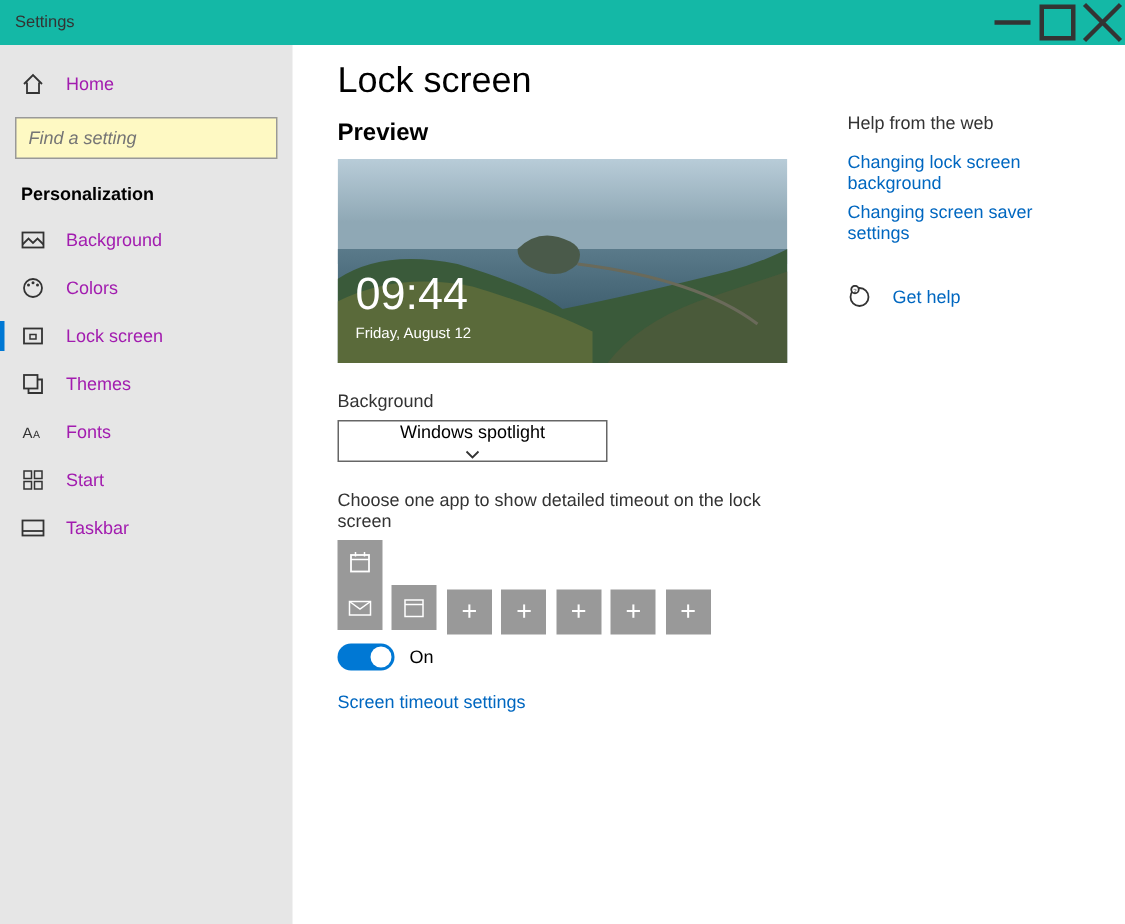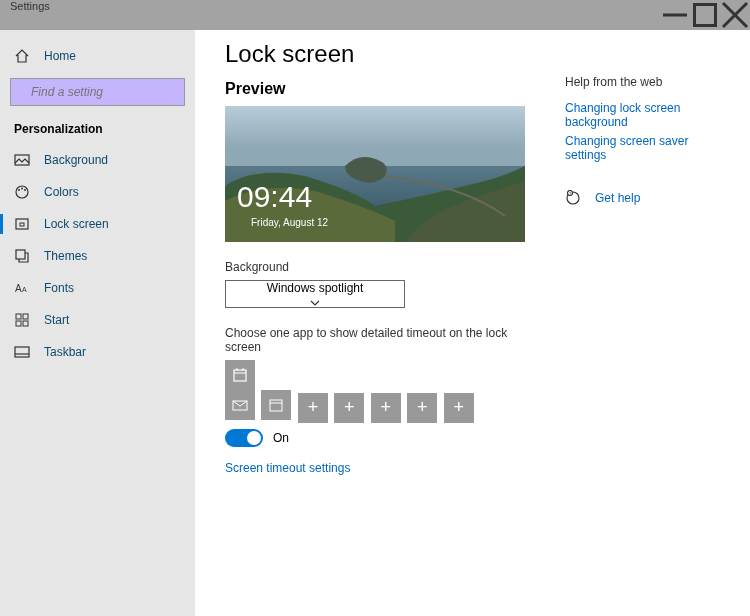--- a/index.html
+++ b/index.html
@@ -1,44 +1,44 @@
 <!DOCTYPE html>
 <html><head>
   <meta charset="utf-8">
   <style>
     * { margin: 0; padding: 0; box-sizing: border-box; font-family: "Segoe UI", sans-serif; }
     body { width: 750px; height: 616px; background: #fff; display: flex; flex-direction: column; overflow: hidden; }
     
-    .titlebar { height: 30px; display: flex; background: #a3a3a3; }
+    .titlebar { height: 30px; display: flex; align-items: center; background: #14b8a6; }
     .titlebar-title { font-size: 11px; padding-left: 10px; color: #333; }
     .titlebar-controls { margin-left: auto; display: flex; }
     .titlebar-btn { width: 30px; height: 30px; display: flex; align-items: center; justify-content: center; font-size: 10px; color: #333; cursor: pointer; }
     
     .main { flex: 1; display: flex; overflow: hidden; }
     
     .sidebar { width: 195px; background: #e6e6e6; padding: 10px 0; overflow-y: auto; }
-    .nav-item { display: flex; align-items: center; padding: 8px 14px; font-size: 12px; color: #0c4a6e; cursor: pointer; position: relative; }
+    .nav-item { display: flex; align-items: center; padding: 8px 14px; font-size: 12px; color: #a21caf; cursor: pointer; position: relative; }
     .nav-item .icon { width: 16px; height: 16px; margin-right: 14px; display: flex; align-items: center; justify-content: center; }
     .nav-item.active::before { content: ""; position: absolute; left: 0; top: 6px; bottom: 6px; width: 3px; background: #0078d4; }
-    .search-box { margin: 6px 10px; display: flex; align-items: center; border: 1px solid #999; background: #c4b5fd; height: 28px; padding: 0 20px; }
+    .search-box { margin: 6px 10px; display: flex; align-items: center; border: 1px solid #999; background: #fef9c3; height: 28px; padding: 0 8px; }
     .search-input { flex: 1; border: none; background: transparent; font-size: 12px; font-style: italic; color: #666; outline: none; }
     .section-label { font-size: 12px; font-weight: 600; padding: 10px 14px 8px; }
     
     .content { flex: 1; display: flex; padding: 10px 0 0 30px; overflow-y: auto; }
     .content-main { width: 320px; }
     .content-side { width: 180px; padding-left: 20px; padding-top: 35px; }
     
     h1 { font-size: 24px; font-weight: 300; margin-bottom: 12px; }
     h2 { font-size: 16px; font-weight: 700; margin-bottom: 8px; }
     .sublabel { font-size: 12px; color: #333; margin-top: 18px; margin-bottom: 6px; }
     
     .preview { width: 300px; height: 136px; position: relative; overflow: hidden; margin-bottom: 4px; text-align: right; }
     .preview-bg { width: 100%; height: 100%; }
     .preview-time { position: absolute; left: 12px; bottom: 28px; color: #fff; font-size: 30px; font-weight: 300; }
-    .preview-date { position: absolute; left: 26px; bottom: 14px; color: #fff; font-size: 10px; }
+    .preview-date { position: absolute; left: 12px; bottom: 14px; color: #fff; font-size: 10px; }
     
     .select-box { border: 1px solid #666; height: 28px; width: 180px; display: flex; align-items: center; padding: 0 10px; font-size: 12px; justify-content: space-between; cursor: pointer; flex-direction: column; }
     
     .app-tile { width: 30px; height: 30px; background: #999; display: inline-flex; align-items: center; justify-content: center; margin-right: 2px; color: #fff; cursor: pointer; }
     
     .toggle-row { display: flex; align-items: center; margin-top: 6px; }
     .toggle { width: 38px; height: 18px; border-radius: 9px; background: #0078d4; position: relative; cursor: pointer; margin-right: 10px; }
     .toggle::after { content: ""; position: absolute; right: 2px; top: 2px; width: 14px; height: 14px; border-radius: 50%; background: #fff; }
     .toggle-label { font-size: 12px; }
     

